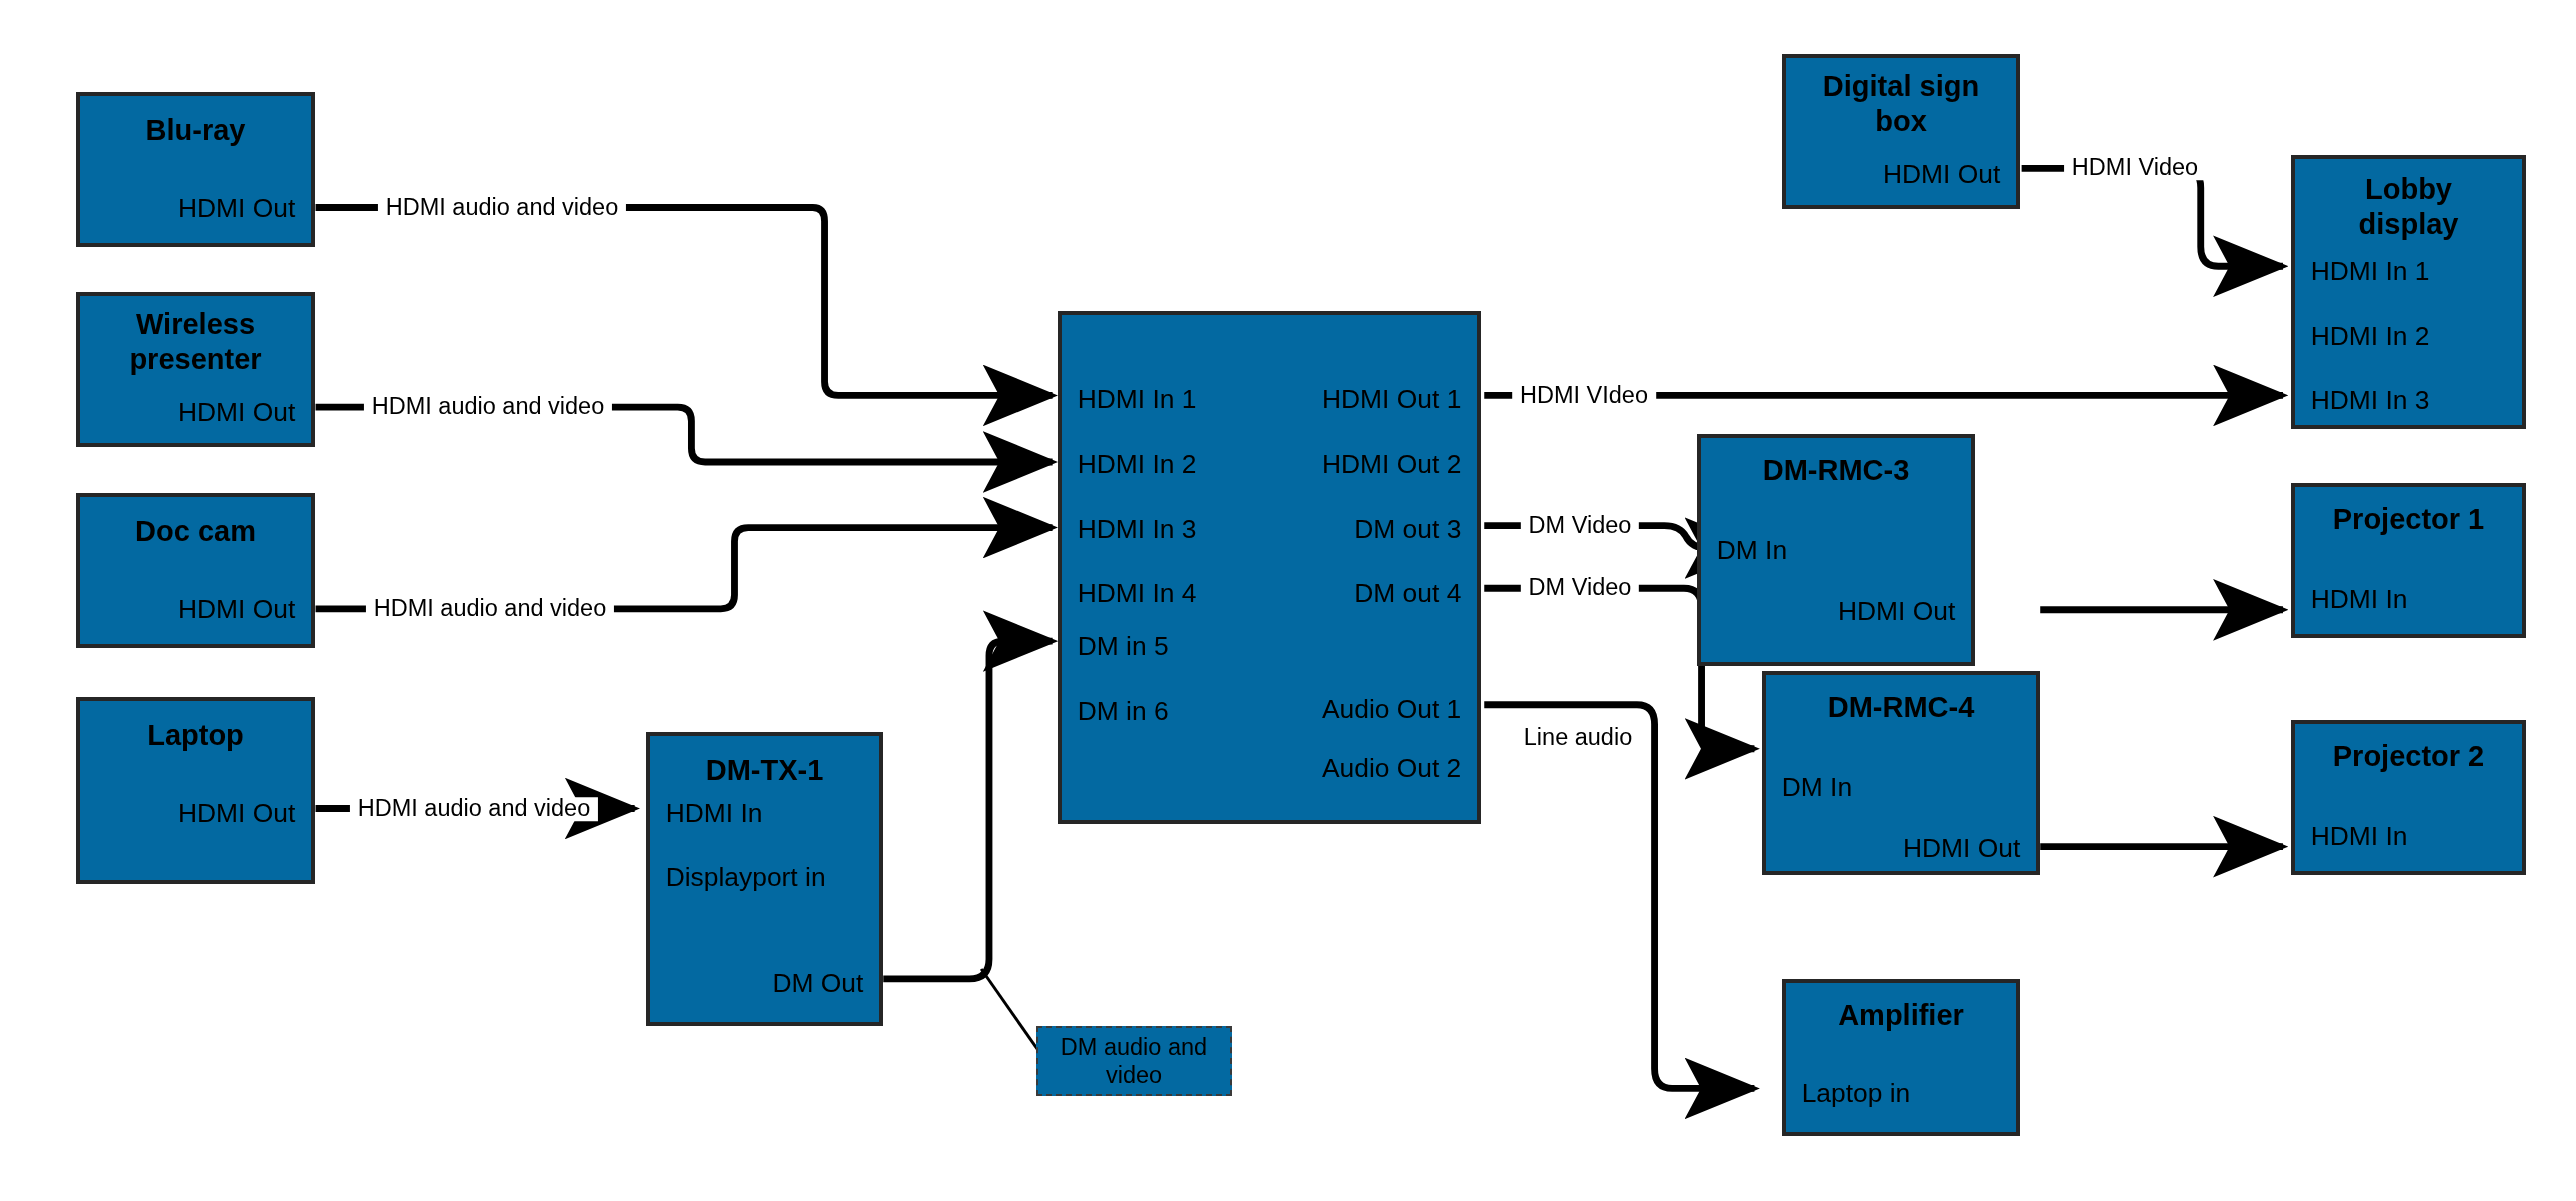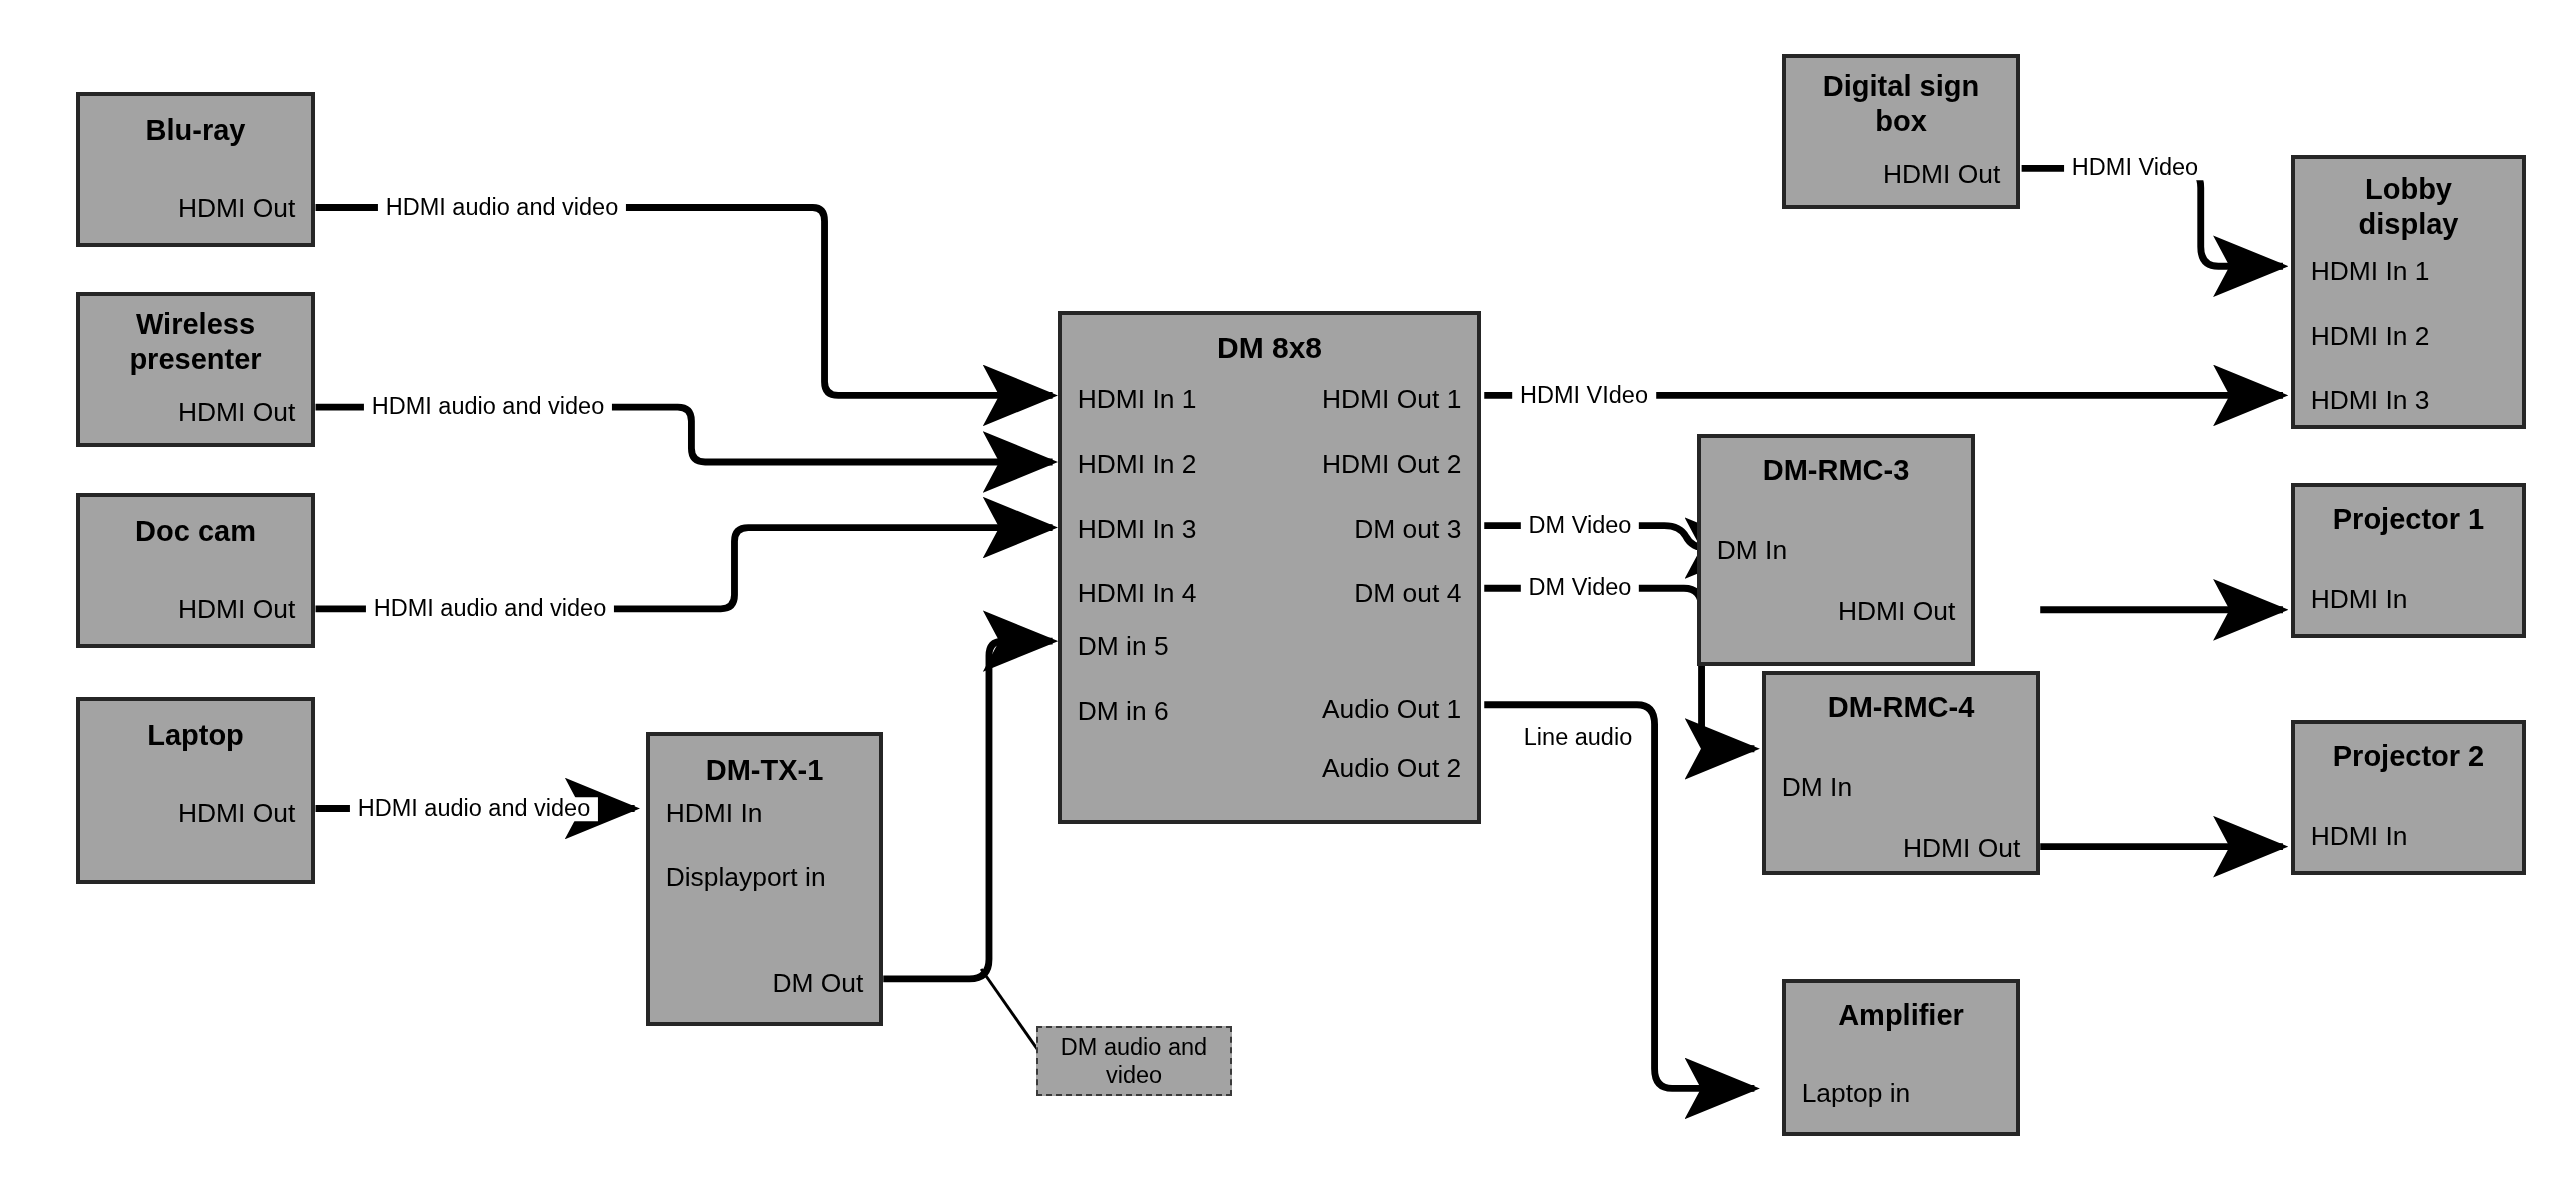--- a/index.html
+++ b/index.html
@@ -1,20 +1,20 @@
 <!DOCTYPE html>
 <html><head>
 <meta charset="utf-8">
 <style>
   html,body{margin:0;padding:0;background:#ffffff;}
   body{font-family:"Liberation Sans", sans-serif;}
   #stage{position:relative;width:2576px;height:1201px;background:#ffffff;overflow:hidden;}
   svg.wires{position:absolute;left:0;top:0;width:2576px;height:1201px;pointer-events:none;}
 
-  .node{position:absolute;box-sizing:border-box;border:4.9px solid #262626;background:#a3a3a3;}
+  .node{position:absolute;box-sizing:border-box;border:4.9px solid #262626;background:#0369a1;}
   .node.dashed{border:2.9px dashed #3a3a3a;}
   .n-title{
     position:absolute;left:0;right:0;text-align:center;
     font-weight:bold;color:#000;line-height:1.15;
   }
   .port{position:absolute;color:#000;white-space:nowrap;line-height:1.1;}
   .port.l{left:15.7px;text-align:left;}
   .port.r{right:15.7px;text-align:right;}
   .calloutText{
     position:absolute;left:0;right:0;top:50%;transform:translateY(-50%);
@@ -93,21 +93,20 @@
   </div>
 
   <div class="node dashed" style="left:1036px;top:1026px;width:196px;height:70px;">
     <div class="calloutText" style="font-size:23.5px;">
       <span>DM audio and</span><br>
       <span>video</span>
     </div>
   </div>
 
   <div class="node" style="left:1058px;top:311px;width:423px;height:513px;">
-    <div class="n-title" style="top:15.7px;font-size:30px;">DM 8x8</div>
 
     <div class="port l" style="top:70px;font-size:26.4px;">HDMI In 1</div>
     <div class="port l" style="top:135px;font-size:26.4px;">HDMI In 2</div>
     <div class="port l" style="top:200px;font-size:26.4px;">HDMI In 3</div>
     <div class="port l" style="top:264px;font-size:26.4px;">HDMI In 4</div>
     <div class="port l" style="top:317px;font-size:26.4px;">DM in 5</div>
     <div class="port l" style="top:382px;font-size:26.4px;">DM in 6</div>
 
     <div class="port r" style="top:70px;font-size:26.4px;">HDMI Out 1</div>
     <div class="port r" style="top:135px;font-size:26.4px;">HDMI Out 2</div>

